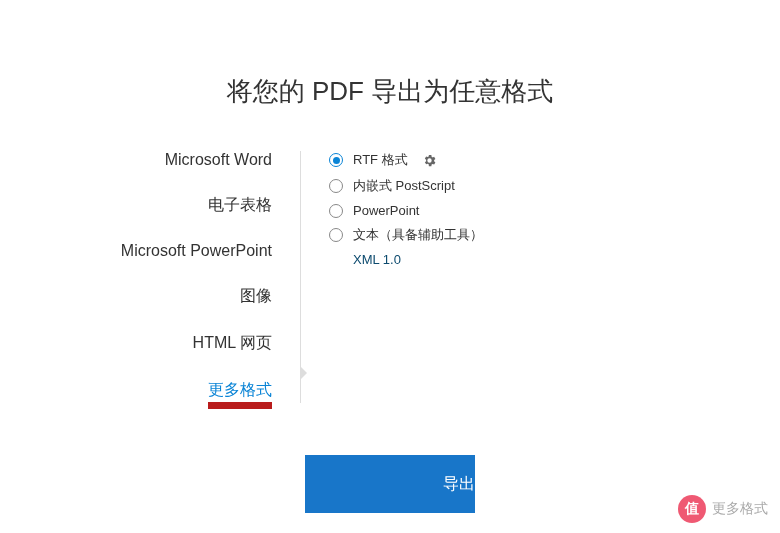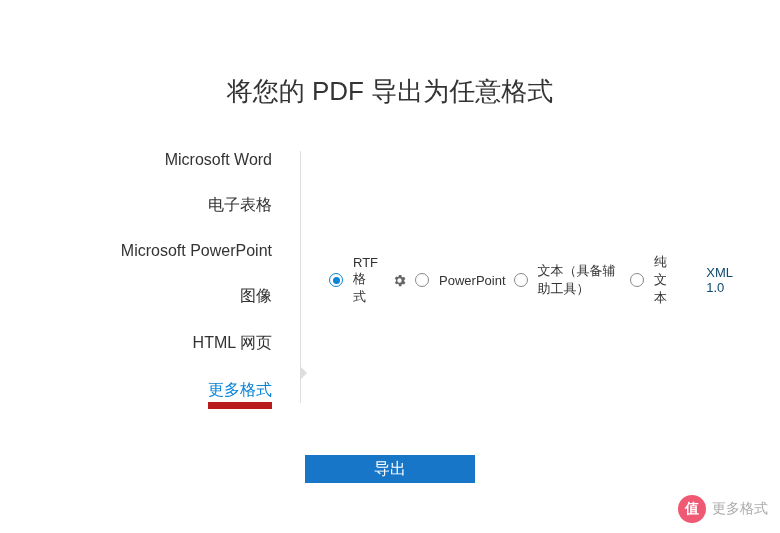--- a/index.html
+++ b/index.html
@@ -82,21 +82,21 @@
       right: -6px;
       bottom: 24px;
       width: 0; height: 0;
       border-left: 6px solid #ddd;
       border-top: 6px solid transparent;
       border-bottom: 6px solid transparent;
     }
     .options {
       flex: 1;
       display: flex;
-      flex-direction: row;
+      flex-direction: column;
       gap: 8px;
       padding-left: 28px;
       padding-top: 2px;
     }
     .opt-row {
       display: flex;
       align-items: center;
       gap: 10px;
       font-size: 13px;
       color: #333;
@@ -122,27 +122,28 @@
     .gear {
       margin-left: 4px;
       color: #666;
       display: inline-flex;
     }
     .opt-row.noradio { padding-left: 24px; color: #0c4a6e; }
     .export-btn {
       display: block;
       margin: 46px auto 0;
       width: 170px;
-      height: 28px;
+      height: 58px;
       background: #1876c9;
       color: #fff;
       border: none;
       font-size: 16px;
       font-family: inherit;
       cursor: pointer;
+      text-align: right;
     }
     .watermark {
       position: absolute;
       right: 12px;
       bottom: 10px;
       display: flex;
       align-items: center;
       gap: 6px;
       font-size: 14px;
       color: rgba(0,0,0,0.35);
@@ -183,29 +184,29 @@
       <span class="radio selected"></span>
       <span>RTF 格式</span>
       <span class="gear">
         <svg width="15" height="15" viewBox="0 0 24 24" fill="currentColor">
             <path d="M19.4 13a7.5 7.5 0 000-2l2-1.6-2-3.4-2.4 1a7.4 7.4 0 00-1.7-1L15 3h-4l-.3 2.5a7.4 7.4 0 00-1.7 1l-2.4-1-2 3.4L6.6 11a7.5 7.5 0 000 2l-2 1.6 2 3.4 2.4-1a7.4 7.4 0 001.7 1L11 21h4l.3-2.5a7.4 7.4 0 001.7-1l2.4 1 2-3.4zM12 15.5A3.5 3.5 0 1115.5 12 3.5 3.5 0 0112 15.5z"></path>
           </svg>
       </span>
     </div>
     <div class="opt-row">
       <span class="radio"></span>
+      <span>内嵌式 PostScript</span>
+    </div>
+    <div class="opt-row">
+      <span class="radio"></span>
       <span>PowerPoint</span>
     </div>
     <div class="opt-row">
       <span class="radio"></span>
       <span>文本（具备辅助工具）</span>
-    </div>
-    <div class="opt-row">
-      <span class="radio"></span>
-      <span>纯文本</span>
     </div>
     <div class="opt-row noradio">
       <span>XML 1.0</span>
     </div>
   </div>
 
 </div>
 
 <button class="export-btn">导出</button>
 

